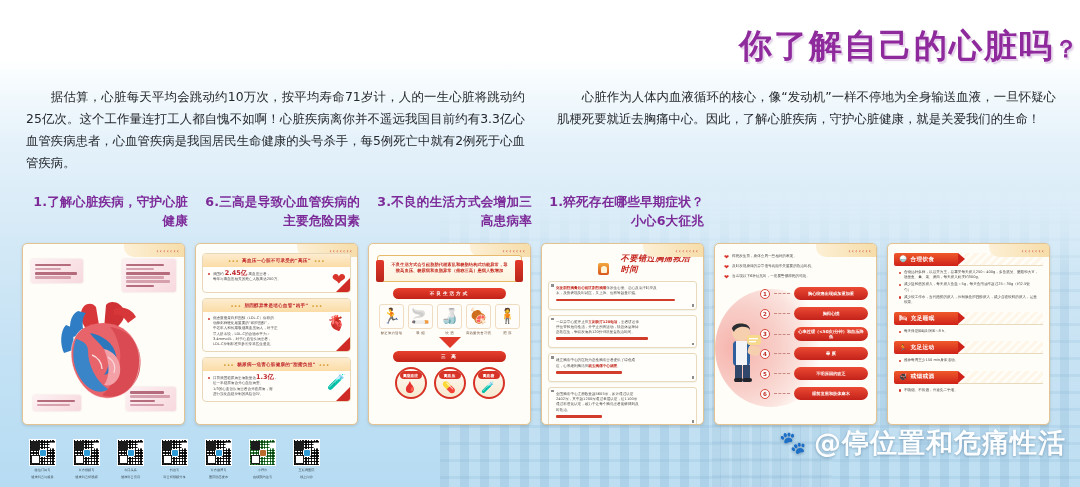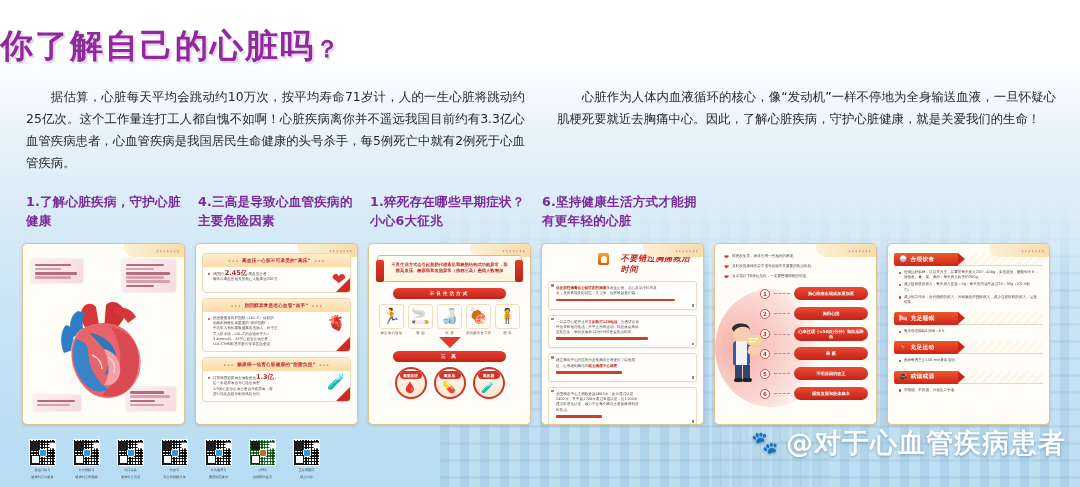--- a/index.html
+++ b/index.html
@@ -36,21 +36,21 @@
     -webkit-mask-image: linear-gradient(180deg, rgba(0,0,0,0) 0%, rgba(0,0,0,.9) 35%, rgba(0,0,0,1) 100%);
             mask-image: linear-gradient(180deg, rgba(0,0,0,0) 0%, rgba(0,0,0,.9) 35%, rgba(0,0,0,1) 100%);
   }
   .bg-buildings.left {
     left: 712px; right: auto; width: 120px; height: 250px; opacity: .42;
   }
 
   
   .title {
     position: absolute; top: 24px; left: 0; width: 1080px;
-    text-align: left;
+    text-align: right;
     font-size: 33px; font-weight: bold; letter-spacing: 2px;
     color: #8e2a9c;
     text-shadow: 1.5px 1.5px 0 #e7d3ec, 2px 2px 2px rgba(0,0,0,.10);
   }
   .title .qm { font-size: 24px; }
 
   
   .intro {
     position: absolute; top: 86px; left: 26px; width: 1030px;
     display: flex; gap: 32px;
@@ -63,21 +63,21 @@
   }
 
   
   .headings {
     position: absolute; top: 192px; left: 26px; width: 1034px;
     display: flex;
   }
   .heading {
     width: 172px; padding-right: 10px;
     font-size: 12.6px; line-height: 19px; font-weight: bold;
-    color: #7d2a99; letter-spacing: .2px;
+    color: #7d2a99; letter-spacing: .2px; text-align: right;
   }
 
   
   .panels {
     position: absolute; top: 243px; left: 22px;
     width: 1038px; height: 182px;
     display: flex; gap: 10px;
   }
   .panel {
     position: relative;
@@ -199,21 +199,21 @@
     font-size: 3.8px; font-weight: bold; color: #fff;
   }
   .circ .cap-bg {
     position: absolute; top: 2px; left: 3px; right: 3px; height: 8px;
     background: #d73327; border-radius: 4px;
   }
   .circ .emj { font-size: 11px; line-height: 1; }
 
   
   .p4head {
-    display: flex; align-items: flex-start; gap: 12px;
+    display: flex; align-items: flex-end; gap: 12px;
     margin: 0 0 6px 2px;
     padding-left: 48px;
   }
   .p4head .alarm {
     width: 12px; height: 12px; border-radius: 2px;
     background: linear-gradient(180deg, #f3a83c, #d9561f);
     position: relative;
   }
   .p4head .alarm:after {
     content: ""; position: absolute; left: 3px; top: 2.5px;
@@ -337,23 +337,23 @@
     <span>你了解自己的心脏吗</span><span class="qm">？</span>
   </div>
 
   <div class="intro">
     <p>据估算，心脏每天平均会跳动约10万次，按平均寿命71岁计，人的一生心脏将跳动约25亿次。这个工作量连打工人都自愧不如啊！心脏疾病离你并不遥远我国目前约有3.3亿心血管疾病患者，心血管疾病是我国居民生命健康的头号杀手，每5例死亡中就有2例死于心血管疾病。</p>
     <p>心脏作为人体内血液循环的核心，像“发动机”一样不停地为全身输送血液，一旦怀疑心肌梗死要就近去胸痛中心。因此，了解心脏疾病，守护心脏健康，就是关爱我们的生命！</p>
   </div>
 
   <div class="headings">
     <div class="heading">1.了解心脏疾病，守护心脏健康</div>
-    <div class="heading">4.三高是导致心血管疾病的主要危险因素</div>
+    <div class="heading">6.三高是导致心血管疾病的主要危险因素</div>
+    <div class="heading">3.不良的生活方式会增加三高患病率</div>
     <div class="heading">1.猝死存在哪些早期症状？小心6大征兆</div>
-    <div class="heading">6.坚持健康生活方式才能拥有更年轻的心脏</div>
   </div>
 
   <div class="panels">
 
     <div class="panel">
       <div class="panel-corner">‹‹‹‹‹‹‹</div>
       <div class="heart-wrap">
 
         <div class="callout c1">
           <div class="line m dark"></div>
@@ -760,16 +760,16 @@
       <div class="qr-img">
           <span class="qr-center"></span>
         </div>
       <div class="qr-cap">互联网医院</div>
       <div class="qr-cap">线上问诊</div>
     </div>
   </div>
 
   <div class="watermark">
     <span class="paw">🐾</span>
-    <span>@对于心血管疾病患者</span>
+    <span>@停位置和危痛性活</span>
   </div>
 
 </div>
 
 </body></html>

